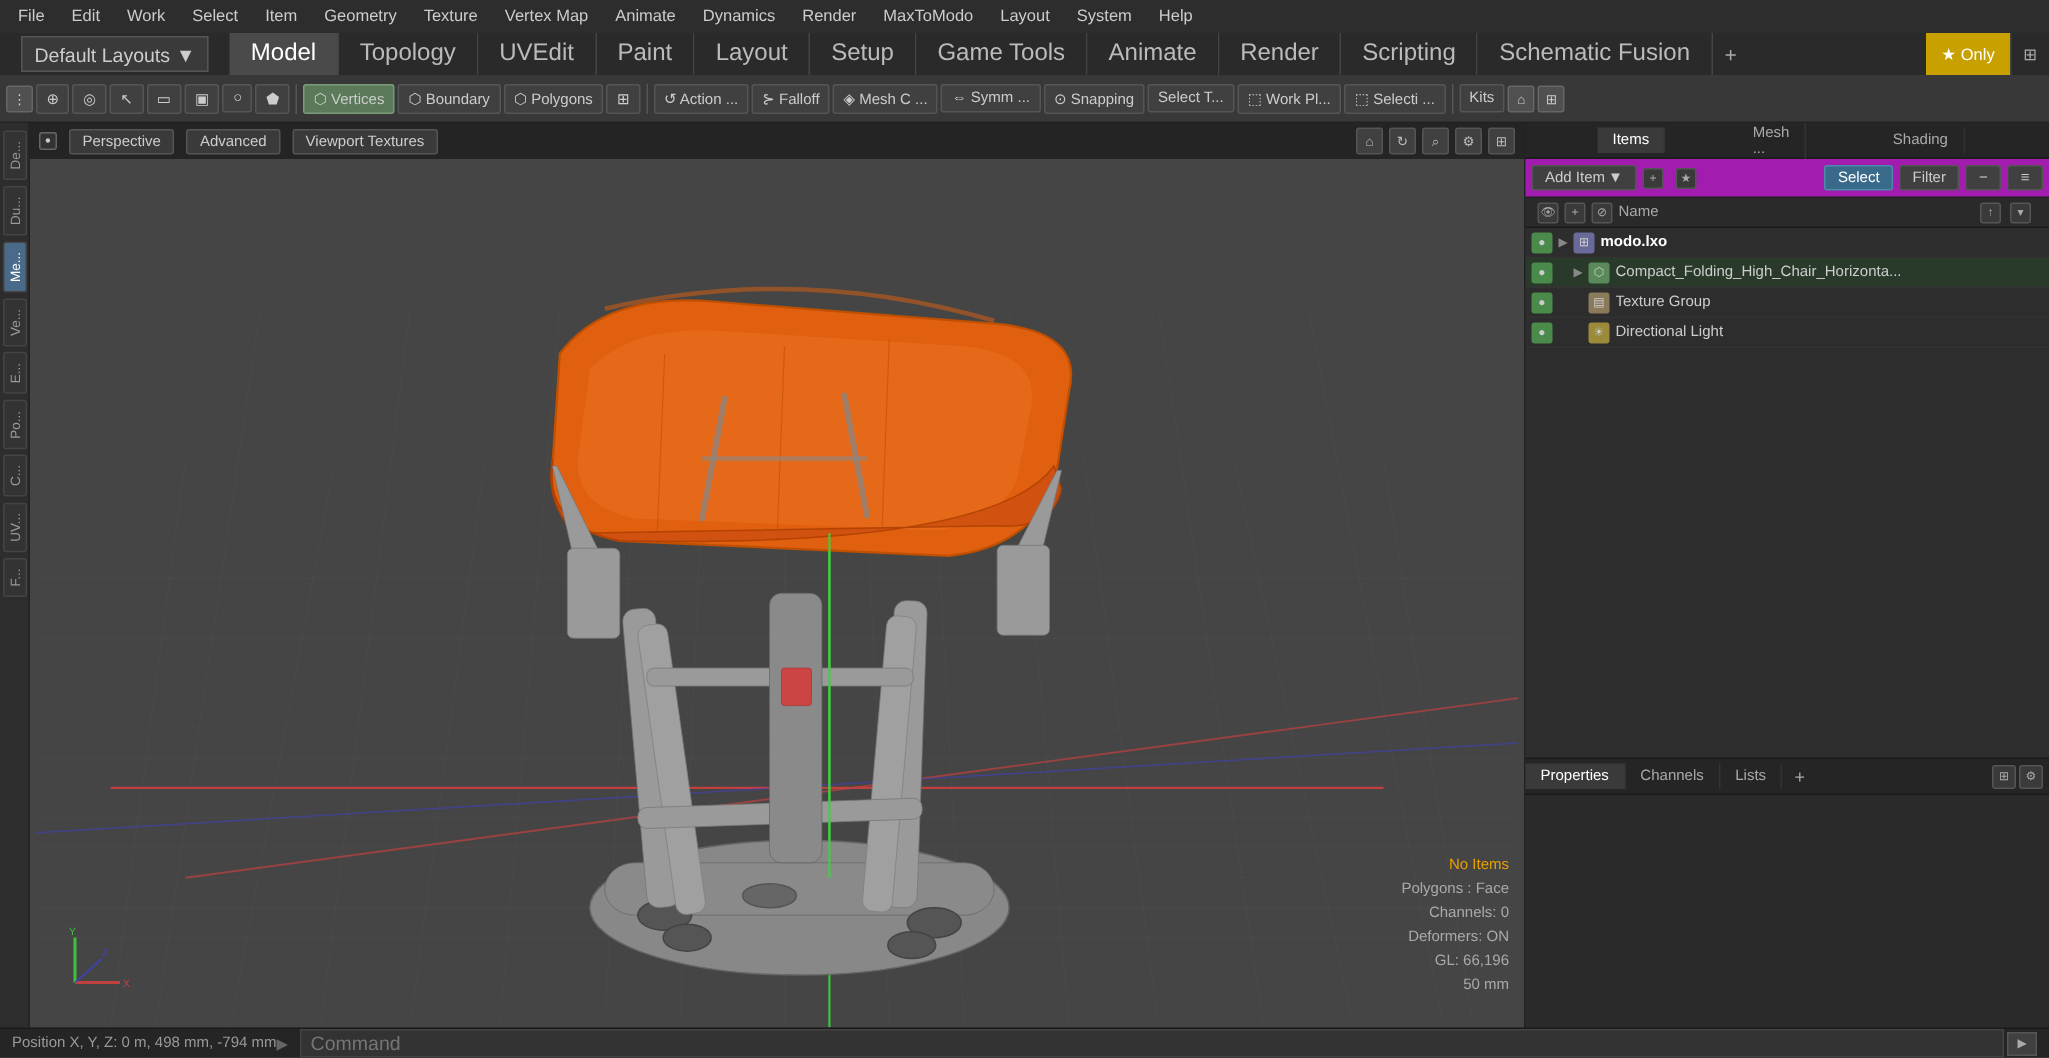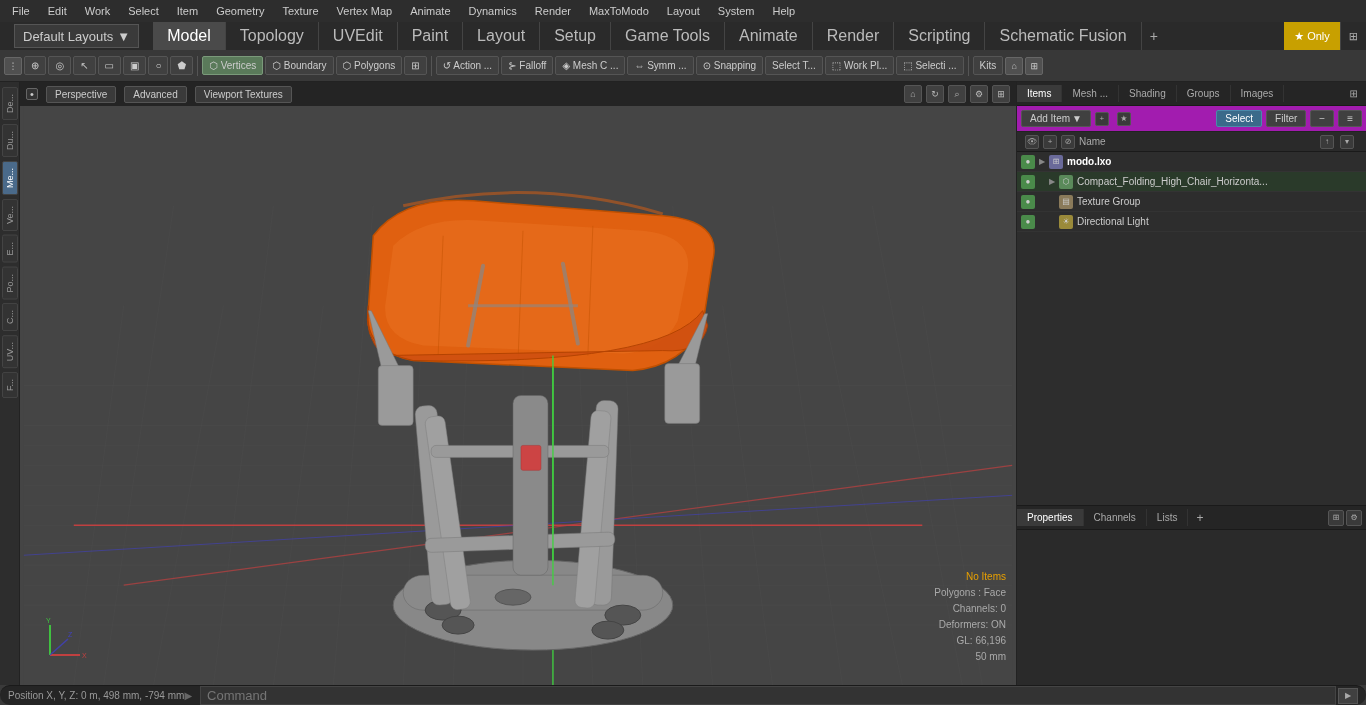--- a/index.html
+++ b/index.html
@@ -290,20 +290,21 @@
       height: 24px;
       border-bottom: 1px solid #1a1a1a;
       flex-shrink: 0;
     }
     .items-tab {
       padding: 3px 10px;
       font-size: 10px;
       color: #aaa;
       cursor: pointer;
       border-right: 1px solid #333;
+      margin-left: 48px;
     }
     .items-tab.active {
       background: #3a3a3a;
       color: #fff;
     }
     .items-tab-spacer { flex: 1; }
     .items-tab-btn {
       padding: 3px 8px;
       font-size: 10px;
       color: #aaa;
@@ -508,21 +509,20 @@
 
     
     #status-bar {
       height: 20px;
       background: #252525;
       display: flex;
       align-items: center;
       padding: 0 8px;
       border-top: 1px solid #1a1a1a;
       flex-shrink: 0;
-      border-radius: 10px;
     }
     .status-text {
       font-size: 10px;
       color: #999;
     }
     .status-arrow {
       font-size: 10px;
       color: #666;
       margin-right: 4px;
     }

